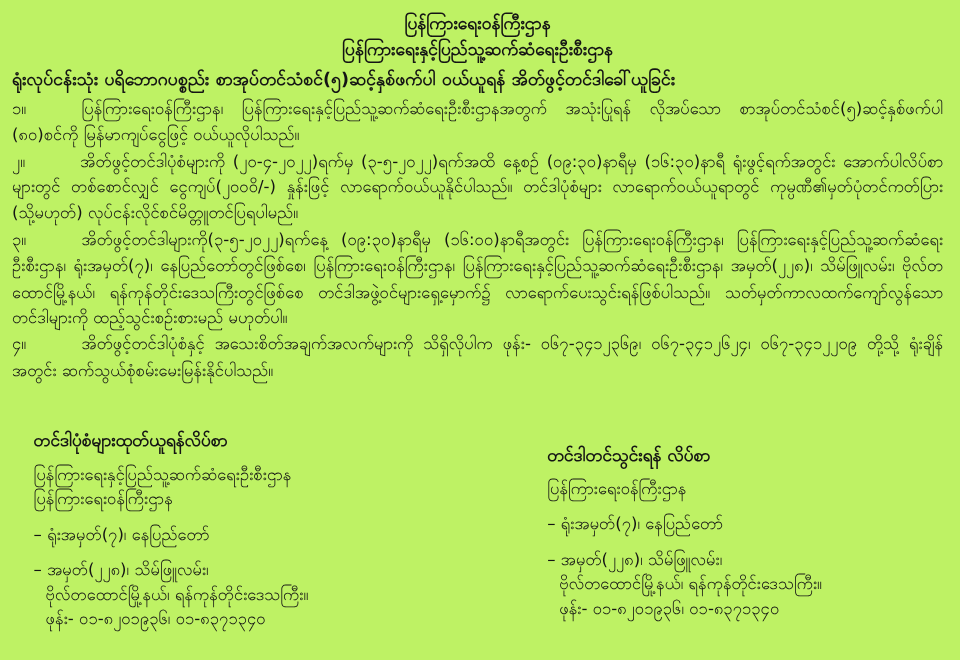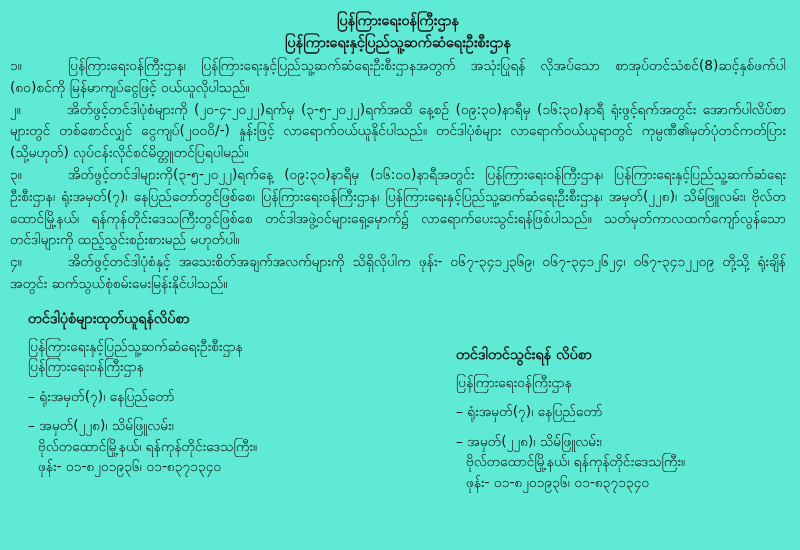--- a/index.html
+++ b/index.html
@@ -5,21 +5,21 @@
   * { margin: 0; padding: 0; box-sizing: border-box; }
   html, body { background: #ffffff; }
   body {
     width: 800px; height: 550px;
     font-family: "DejaVu Sans", sans-serif;
     color: #141414;
     overflow: hidden;
   }
   .page {
     width: 800px; height: 550px;
-    background: #5eead4;
+    background: #bef264;
     padding: 9px 14px 6px 10px;
     overflow: hidden;
   }
   
   .letterhead { text-align: center; }
   .letterhead .line {
     font-weight: bold;
     font-size: 14.5px;
     line-height: 22px;
   }
@@ -42,21 +42,21 @@
   }
   .para .num { display: inline; }
   .para .gap { display: inline-block; width: 46px; height: 1px; }
   
   .addr-section {
     margin-top: 12px;
     display: flex;
     flex-direction: row;
   }
   .addr-col { font-size: 13.8px; line-height: 20.5px; }
-  .addr-col.left  { width: 440px; padding-left: 18px; }
+  .addr-col.left  { width: 440px; padding-left: 18px; margin-top: 24px; }
   .addr-col.right { width: 330px; padding-left: 6px; margin-top: 36px; }
   .addr-header {
     font-weight: bold;
     font-size: 14.4px;
     line-height: 22px;
     margin-bottom: 7px;
   }
   .addr-block { margin-bottom: 9px; }
   .addr-line { white-space: nowrap; }
   .addr-line.indent { padding-left: 10px; }
@@ -64,23 +64,24 @@
 </head>
 <body>
 
 <div class="page">
 
   <div class="letterhead">
     <div class="line">ပြန်ကြားရေးဝန်ကြီးဌာန</div>
     <div class="line">ပြန်ကြားရေးနှင့်ပြည်သူ့ဆက်ဆံရေးဦးစီးဌာန</div>
   </div>
 
+  <div class="subject">ရုံးလုပ်ငန်းသုံး ပရိဘောဂပစ္စည်း စာအုပ်တင်သံစင်(၅)ဆင့်နှစ်ဖက်ပါ ဝယ်ယူရန် အိတ်ဖွင့်တင်ဒါခေါ်ယူခြင်း</div>
 
   <div class="body-text">
-    <p class="para"><span class="num">၁။</span><span class="gap"></span><span>ပြန်ကြားရေးဝန်ကြီးဌာန၊ ပြန်ကြားရေးနှင့်ပြည်သူ့ဆက်ဆံရေးဦးစီးဌာနအတွက် အသုံးပြုရန် လိုအပ်သော စာအုပ်တင်သံစင်(8)ဆင့်နှစ်ဖက်ပါ (၈၀)စင်ကို မြန်မာကျပ်ငွေဖြင့် ဝယ်ယူလိုပါသည်။</span></p>
+    <p class="para"><span class="num">၁။</span><span class="gap"></span><span>ပြန်ကြားရေးဝန်ကြီးဌာန၊ ပြန်ကြားရေးနှင့်ပြည်သူ့ဆက်ဆံရေးဦးစီးဌာနအတွက် အသုံးပြုရန် လိုအပ်သော စာအုပ်တင်သံစင်(၅)ဆင့်နှစ်ဖက်ပါ (၈၀)စင်ကို မြန်မာကျပ်ငွေဖြင့် ဝယ်ယူလိုပါသည်။</span></p>
     <p class="para"><span class="num">၂။</span><span class="gap"></span><span>အိတ်ဖွင့်တင်ဒါပုံစံများကို (၂၀-၄-၂၀၂၂)ရက်မှ (၃-၅-၂၀၂၂)ရက်အထိ နေ့စဉ် (၀၉:၃၀)နာရီမှ (၁၆:၃၀)နာရီ ရုံးဖွင့်ရက်အတွင်း အောက်ပါလိပ်စာများတွင် တစ်စောင်လျှင် ငွေကျပ်(၂၀၀၀ိ/-) နှုန်းဖြင့် လာရောက်ဝယ်ယူနိုင်ပါသည်။ တင်ဒါပုံစံများ လာရောက်ဝယ်ယူရာတွင် ကုမ္ပဏီ၏မှတ်ပုံတင်ကတ်ပြား (သို့မဟုတ်) လုပ်ငန်းလိုင်စင်မိတ္တူတင်ပြရပါမည်။</span></p>
     <p class="para"><span class="num">၃။</span><span class="gap"></span><span>အိတ်ဖွင့်တင်ဒါများကို(၃-၅-၂၀၂၂)ရက်နေ့ (၀၉:၃၀)နာရီမှ (၁၆:၀၀)နာရီအတွင်း ပြန်ကြားရေးဝန်ကြီးဌာန၊ ပြန်ကြားရေးနှင့်ပြည်သူ့ဆက်ဆံရေးဦးစီးဌာန၊ ရုံးအမှတ်(၇)၊ နေပြည်တော်တွင်ဖြစ်စေ၊ ပြန်ကြားရေးဝန်ကြီးဌာန၊ ပြန်ကြားရေးနှင့်ပြည်သူ့ဆက်ဆံရေးဦးစီးဌာန၊ အမှတ်(၂၂၈)၊ သိမ်ဖြူလမ်း၊ ဗိုလ်တထောင်မြို့နယ်၊ ရန်ကုန်တိုင်းဒေသကြီးတွင်ဖြစ်စေ တင်ဒါအဖွဲ့ဝင်များရှေ့မှောက်၌ လာရောက်ပေးသွင်းရန်ဖြစ်ပါသည်။ သတ်မှတ်ကာလထက်ကျော်လွန်သော တင်ဒါများကို ထည့်သွင်းစဉ်းစားမည် မဟုတ်ပါ။</span></p>
     <p class="para"><span class="num">၄။</span><span class="gap"></span><span>အိတ်ဖွင့်တင်ဒါပုံစံနှင့် အသေးစိတ်အချက်အလက်များကို သိရှိလိုပါက ဖုန်း- ၀၆၇-၃၄၁၂၃၆၉၊ ၀၆၇-၃၄၁၂၆၂၄၊ ၀၆၇-၃၄၁၂၂၀၉ တို့သို့ ရုံးချိန်အတွင်း ဆက်သွယ်စုံစမ်းမေးမြန်းနိုင်ပါသည်။</span></p>
   </div>
 
   <div class="addr-section">
 
     <div class="addr-col left">
       <div class="addr-header">တင်ဒါပုံစံများထုတ်ယူရန်လိပ်စာ</div>
       <div class="addr-block">

